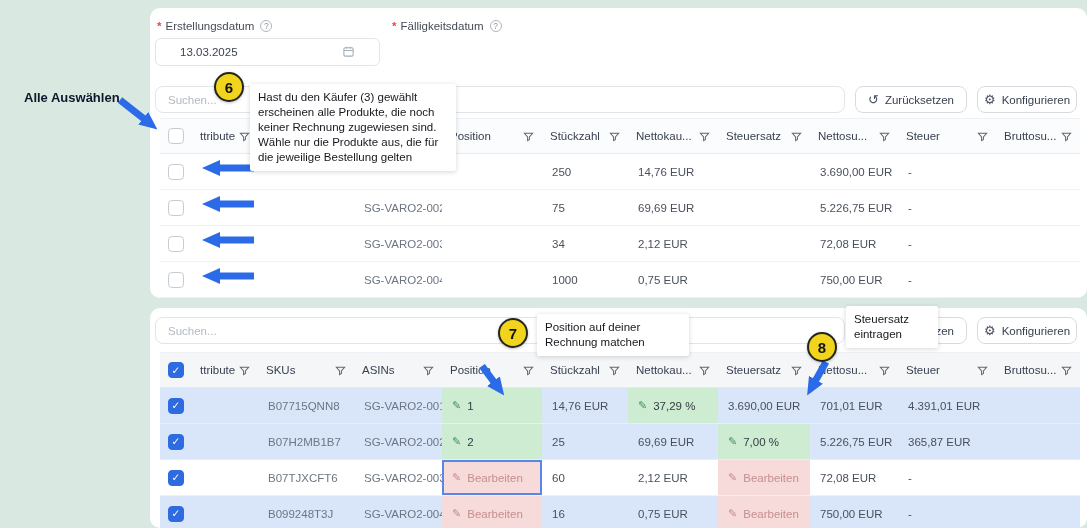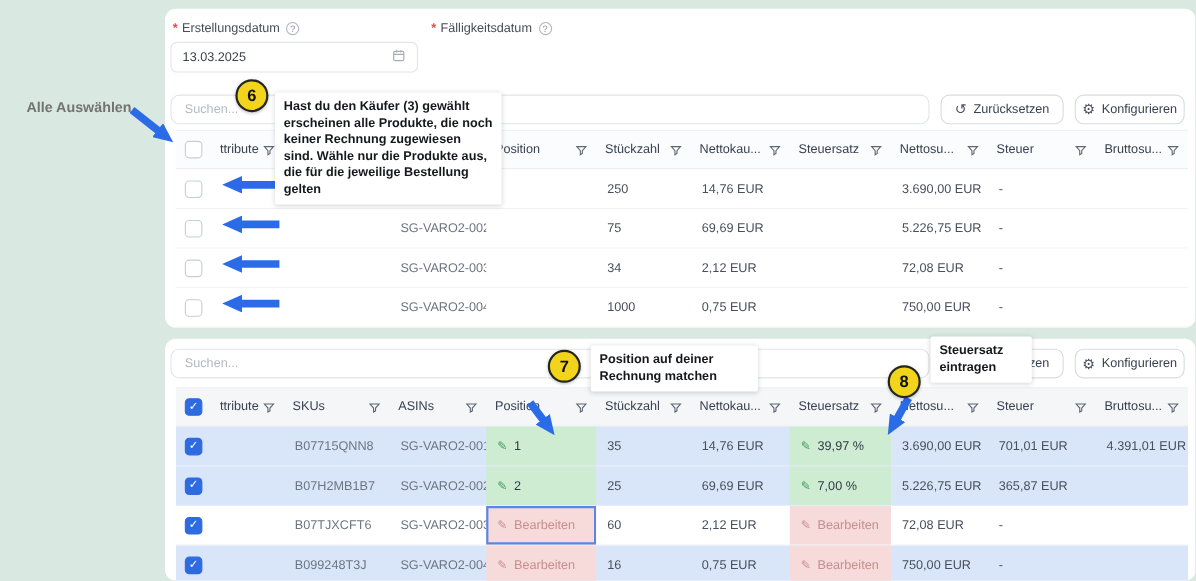--- a/index.html
+++ b/index.html
@@ -11,21 +11,21 @@
   .page{position:relative;width:1087px;height:528px;background:var(--page-bg);
         font-family:"Liberation Sans",sans-serif;overflow:hidden}
   .panel{position:absolute;background:#fff;border-radius:10px;z-index:1}
   .field-label{position:absolute;display:flex;align-items:center;gap:4px;
                font-size:11.5px;color:#454c57;z-index:10}
   .req{color:#e5484d;font-weight:700}
   .help{width:12px;height:12px;border:1px solid #aeb5bd;border-radius:50%;color:#8c939c;
         font-size:8.5px;display:inline-flex;align-items:center;justify-content:center;margin-left:2px}
   .text-input{position:absolute;display:flex;align-items:center;justify-content:space-between;
               width:225px;height:28px;background:#fff;border:1px solid #e1e5e9;border-radius:6px;
-              padding:0 10px;font-size:11.5px;color:#3c434d;z-index:10}
+              padding:0 24px;font-size:11.5px;color:#3c434d;z-index:10}
   .text-input.dim{background:#f5f7f8}
   .ph{color:#aab1ba}
   .search{position:absolute;width:690px;height:27px;border:1px solid #e1e5e9;border-radius:8px;
           padding:0 12px;font-size:11.5px;color:#3c434d;background:#fff;outline:none;z-index:10;
           font-family:inherit}
   .search::placeholder{color:#b3bac2}
   .btn{position:absolute;display:flex;align-items:center;justify-content:center;gap:6px;height:27px;
        background:#fff;border:1px solid #d7dbe1;border-radius:8px;font-size:11.5px;color:#394150;
        z-index:10;font-family:inherit}
   .btn .ic{font-size:13px;line-height:1;color:#4a5160}
@@ -47,27 +47,27 @@
   .cb.on{background:var(--cbblue);border-color:var(--cbblue)}
   .cell.val{background:var(--green);color:#333a45}
   .cell.edit{background:var(--pink);color:#c5908e}
   .cell.edit.focused{box-shadow:inset 0 0 0 2px #5b86e8}
   .pencil{margin-right:6px;font-size:11px}
   .cell.val .pencil{color:#3f9963}
   .cell.edit .pencil{color:#c5908e}
   .funnel{display:flex;align-items:center}
   .overlay{position:absolute;left:0;top:0;z-index:55;pointer-events:none}
   .arr{stroke:var(--arrow);stroke-width:7}
-  .tooltip{position:absolute;background:#fff;color:#15181d;font-weight:700;font-size:11.5px;
+  .tooltip{position:absolute;background:#fff;color:#15181d;font-weight:400;font-size:11.5px;
            line-height:15px;padding:6px 8px;z-index:65;box-shadow:0 1px 5px rgba(20,30,40,.18);
            border-radius:2px}
   .circle{position:absolute;width:30px;height:30px;border-radius:50%;background:var(--yellow);
           border:2px solid #23261d;display:flex;align-items:center;justify-content:center;
           font-weight:700;font-size:15px;color:#111;z-index:70;box-shadow:0 1px 3px rgba(0,0,0,.25)}
-  .select-all{position:absolute;left:24px;top:90px;font-weight:700;font-size:13px;color:#737373;z-index:70}
+  .select-all{position:absolute;left:24px;top:90px;font-weight:700;font-size:13px;color:#0f172a;z-index:70}
 </style>
 </head>
 <body>
 
 <div class="page">
 
   <div class="panel" style="left:150px;top:8px;width:937px;height:290px"></div>
   <div class="panel" style="left:150px;top:308px;width:937px;height:220px"></div>
 
   <div class="field-label" style="left:157px;top:20px">
@@ -339,25 +339,24 @@
         <div class="cell c0">
           <span class="cb on">✓</span>
         </div>
         <div class="cell c1"></div>
         <div class="cell c2">B07715QNN8</div>
         <div class="cell c3">SG-VARO2-001</div>
         <div class="cell c4 val">
           <span class="pencil">✎</span>
           <span>1</span>
         </div>
-        <div class="cell c5">35</div>
         <div class="cell c6">14,76 EUR</div>
         <div class="cell c7 val">
           <span class="pencil">✎</span>
-          <span>39,97 %</span>
+          <span>37,29 %</span>
         </div>
         <div class="cell c8">3.690,00 EUR</div>
         <div class="cell c9">701,01 EUR</div>
         <div class="cell c10">4.391,01 EUR</div>
       </div>
       <div class="t-row sel">
         <div class="cell c0">
           <span class="cb on">✓</span>
         </div>
         <div class="cell c1"></div>

